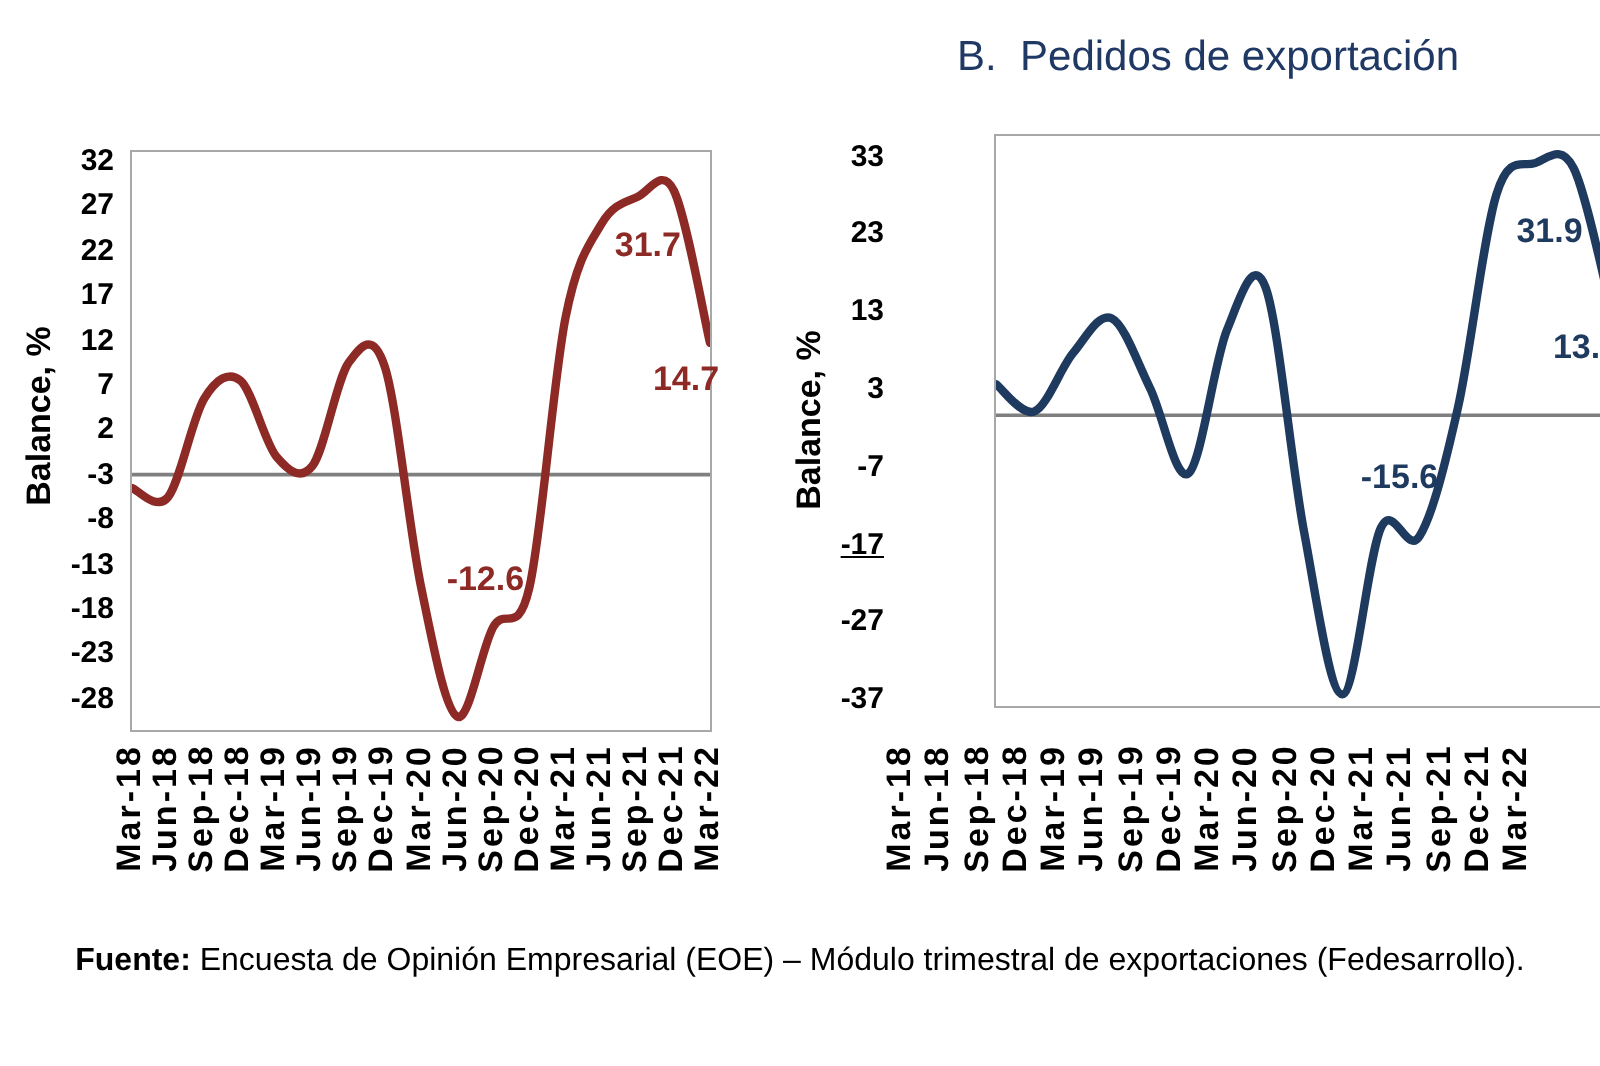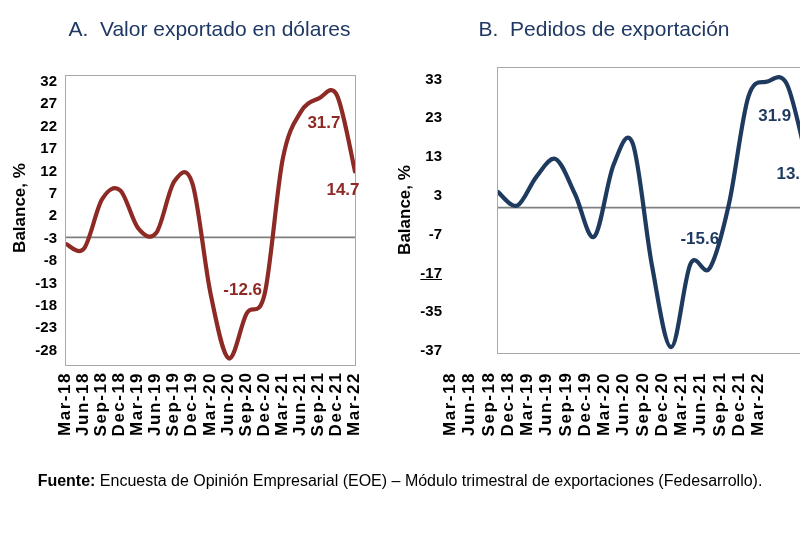--- a/index.html
+++ b/index.html
@@ -35,21 +35,20 @@
     font-size:16px;color:#000;
   }
   .footer .src-prefix{font-weight:700;}
 </style>
 </head>
 <body>
 
 <div class="page">
 
   <section class="panel" id="panel-0" style="left: 0px; width: 392px;">
-    <h2 class="chart-title" style="left: 65px; width: 289px; top: 17px;">A.  Valor exportado en dólares</h2>
     <div class="y-axis-title" style="left: -45px; top: 196.5px;">Balance, %</div>
     <div class="plot" style="left: 65px; top: 75px; width: 289px; height: 289px; border-color: rgb(168, 168, 168);">
         <svg width="289" height="289" viewBox="0 0 289 289">
           <line x1="0" x2="289" y1="161.30232558139534" y2="161.30232558139534" stroke="#7f7f7f" stroke-width="1.8"></line>
           <path d="M0.00,168.02 C3.01,168.77 12.04,179.97 18.06,172.50 C24.08,165.04 30.10,132.93 36.13,123.22 C42.15,113.51 48.17,109.40 54.19,114.26 C60.21,119.11 66.23,145.25 72.25,152.34 C78.27,159.44 84.29,164.66 90.31,156.82 C96.33,148.98 102.35,113.51 108.38,105.29 C114.40,97.08 120.42,88.87 126.44,107.53 C132.46,126.20 138.48,188.19 144.50,217.31 C150.52,246.43 156.54,278.92 162.56,282.28 C168.58,285.64 174.60,248.23 180.63,237.47 C186.65,226.72 192.67,243.52 198.69,217.76 C204.71,191.99 210.73,113.21 216.75,82.89 C222.77,52.57 228.79,45.93 234.81,35.84 C240.83,25.76 246.85,25.17 252.88,22.40 C258.90,19.64 264.92,7.09 270.94,19.27 C276.96,31.44 285.99,82.74 289.00,95.44" fill="none" stroke="#8e2a25" stroke-width="4.2" stroke-linejoin="round" stroke-linecap="round"></path>
         </svg>
         <div class="anno" style="color: rgb(142, 42, 37); left: 257.938px; top: 47.2667px;">31.7</div>
         <div class="anno" style="color: rgb(142, 42, 37); left: 277px; top: 114.437px;">14.7</div>
         <div class="anno" style="color: rgb(142, 42, 37); left: 176.688px; top: 213.758px;">-12.6</div>
       </div>
@@ -96,21 +95,21 @@
         <div class="anno" style="color: rgb(31, 58, 95); left: 276.75px; top: 47.898px;">31.9</div>
         <div class="anno" style="color: rgb(31, 58, 95); left: 295px; top: 106.408px;">13.2</div>
         <div class="anno" style="color: rgb(31, 58, 95); left: 201.75px; top: 171.082px;">-15.6</div>
       </div>
   <div class="ytick" style="left: 0px; top: 68.6327px;">33</div>
       <div class="ytick" style="left: 0px; top: 107.408px;">23</div>
       <div class="ytick" style="left: 0px; top: 146.184px;">13</div>
       <div class="ytick" style="left: 0px; top: 184.959px;">3</div>
       <div class="ytick" style="left: 0px; top: 223.735px;">-7</div>
       <div class="ytick" style="left: 0px; top: 262.51px; text-decoration: underline;">-17</div>
-      <div class="ytick" style="left: 0px; top: 301.286px;">-35</div>
+      <div class="ytick" style="left: 0px; top: 301.286px;">-27</div>
       <div class="ytick" style="left: 0px; top: 340.061px;">-37</div>
       <div class="xtick" style="left: 20px; top: 396px;">Mar-18</div>
       <div class="xtick" style="left: 39.25px; top: 396px;">Jun-18</div>
       <div class="xtick" style="left: 58.5px; top: 396px;">Sep-18</div>
       <div class="xtick" style="left: 77.75px; top: 396px;">Dec-18</div>
       <div class="xtick" style="left: 97px; top: 396px;">Mar-19</div>
       <div class="xtick" style="left: 116.25px; top: 396px;">Jun-19</div>
       <div class="xtick" style="left: 135.5px; top: 396px;">Sep-19</div>
       <div class="xtick" style="left: 154.75px; top: 396px;">Dec-19</div>
       <div class="xtick" style="left: 174px; top: 396px;">Mar-20</div>

